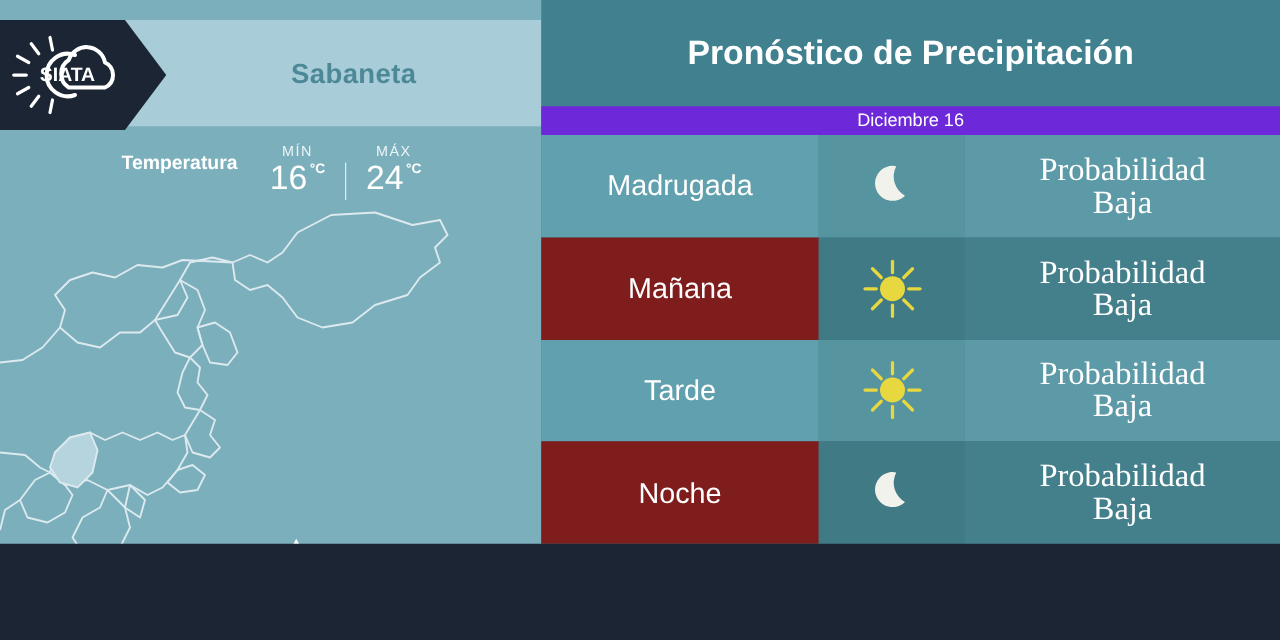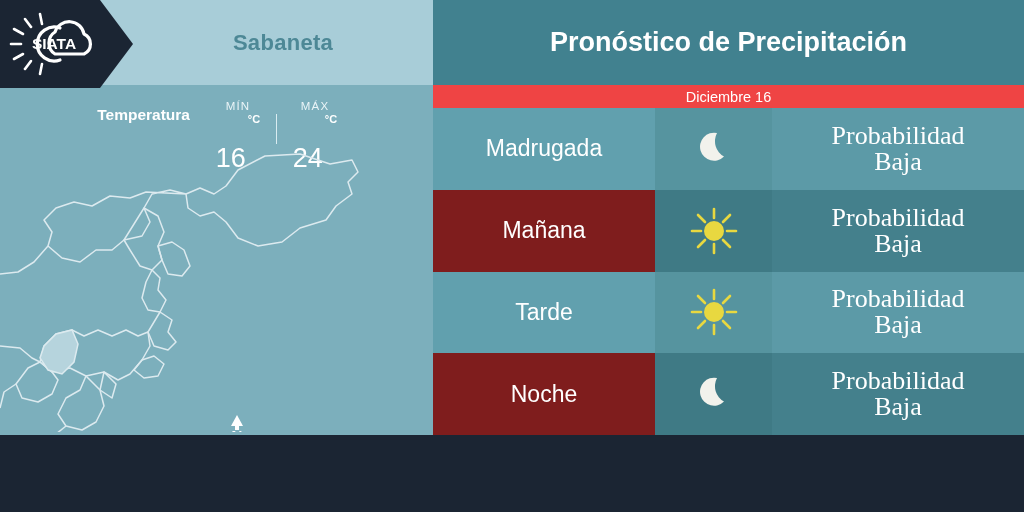--- a/index.html
+++ b/index.html
@@ -4,21 +4,21 @@
 <style>
   html,body{margin:0;padding:0;}
   body{
     width:1024px;height:512px;overflow:hidden;
     font-family:"Liberation Sans",sans-serif;
     background:#7cafbc;
   }
   .stage{position:relative;width:1024px;height:512px;overflow:hidden;}
 
   
-  .left-panel{position:absolute;left:0;top:0;width:433px;height:432px;background:#7cafbc;overflow:hidden;}
+  .left-panel{position:absolute;left:0;top:16px;width:433px;height:432px;background:#7cafbc;overflow:hidden;}
   .header-band{position:absolute;left:0;top:0;width:433px;height:85px;background:#a8cdd8;}
   .logo-banner{
     position:absolute;left:0;top:0;width:133px;height:88px;background:#1b2533;
     clip-path:polygon(0 0,100px 0,133px 44px,100px 88px,0 88px);
   }
   .logo-mark{position:absolute;left:8px;top:10px;width:92px;height:68px;}
   .city-title{
     position:absolute;left:133px;top:0;width:300px;height:85px;
     display:flex;align-items:center;justify-content:center;
     font-size:22px;font-weight:bold;color:#4d8896;letter-spacing:.3px;
@@ -26,42 +26,42 @@
 
   .temp-block{position:absolute;left:40px;top:100px;width:330px;height:62px;display:flex;align-items:flex-start;}
   .temp-label{
     font-size:15.5px;font-weight:bold;color:#ffffff;line-height:18px;
     text-align:right;width:150px;padding-top:6px;
   }
   .temp-values{display:flex;align-items:flex-start;margin-left:12px;}
   .temp-col{display:flex;flex-direction:column;align-items:center;width:72px;}
   .temp-cap{font-size:11.5px;color:#eaf4f7;letter-spacing:1.2px;margin-bottom:1px;}
   .temp-num-row{display:flex;align-items:flex-start;}
-  .temp-num{font-size:27px;color:#ffffff;line-height:27px;font-weight:400;margin-top:32px;}
+  .temp-num{font-size:27px;color:#ffffff;line-height:27px;font-weight:400;}
   .temp-unit{font-size:11px;color:#ffffff;font-weight:bold;margin-left:2px;margin-top:1px;line-height:11px;}
   .temp-divider{width:1px;height:30px;background:#d9ecf1;margin:14px 2px 0 2px;}
 
   .map-wrap{position:absolute;left:0;top:150px;width:433px;height:285px;}
   .map-wrap svg{position:absolute;left:0;top:0;}
   .north{position:absolute;left:224px;top:265px;width:26px;text-align:center;color:#ffffff;}
   .north .arrow{width:0;height:0;margin:0 auto;border-left:6px solid transparent;border-right:6px solid transparent;border-bottom:11px solid #ffffff;}
   .north .bar{width:4px;height:4px;background:#fff;margin:0 auto;}
   .north .lbl{font-size:15px;font-weight:bold;line-height:14px;margin-top:-1px;}
 
   
   .right-panel{position:absolute;left:433px;top:0;width:591px;height:435px;background:#41818f;}
   .precip-title{
     position:absolute;left:0;top:0;width:591px;height:85px;
     display:flex;align-items:center;justify-content:center;
     font-size:27px;font-weight:bold;color:#ffffff;
   }
   .date-bar{
     position:absolute;left:0;top:85px;width:591px;height:23px;
     display:flex;align-items:center;justify-content:center;
-    background:#ef4444;font-size:14.5px;color:#ffffff;
+    background:#6d28d9;font-size:14.5px;color:#ffffff;
   }
   .table{position:absolute;left:0;top:108px;width:591px;height:327px;}
   .row{display:flex;width:591px;height:81.75px;}
   .row.light .c-period{background:#61a0ae;}
   .row.light .c-icon{background:#56949f;}
   .row.light .c-prob{background:#5c9aa7;}
   .row.dark .c-period{background:#7f1d1d;}
   .row.dark .c-icon{background:#3f7a85;}
   .row.dark .c-prob{background:#44808c;}
   .c-period{width:222px;display:flex;align-items:center;justify-content:center;

